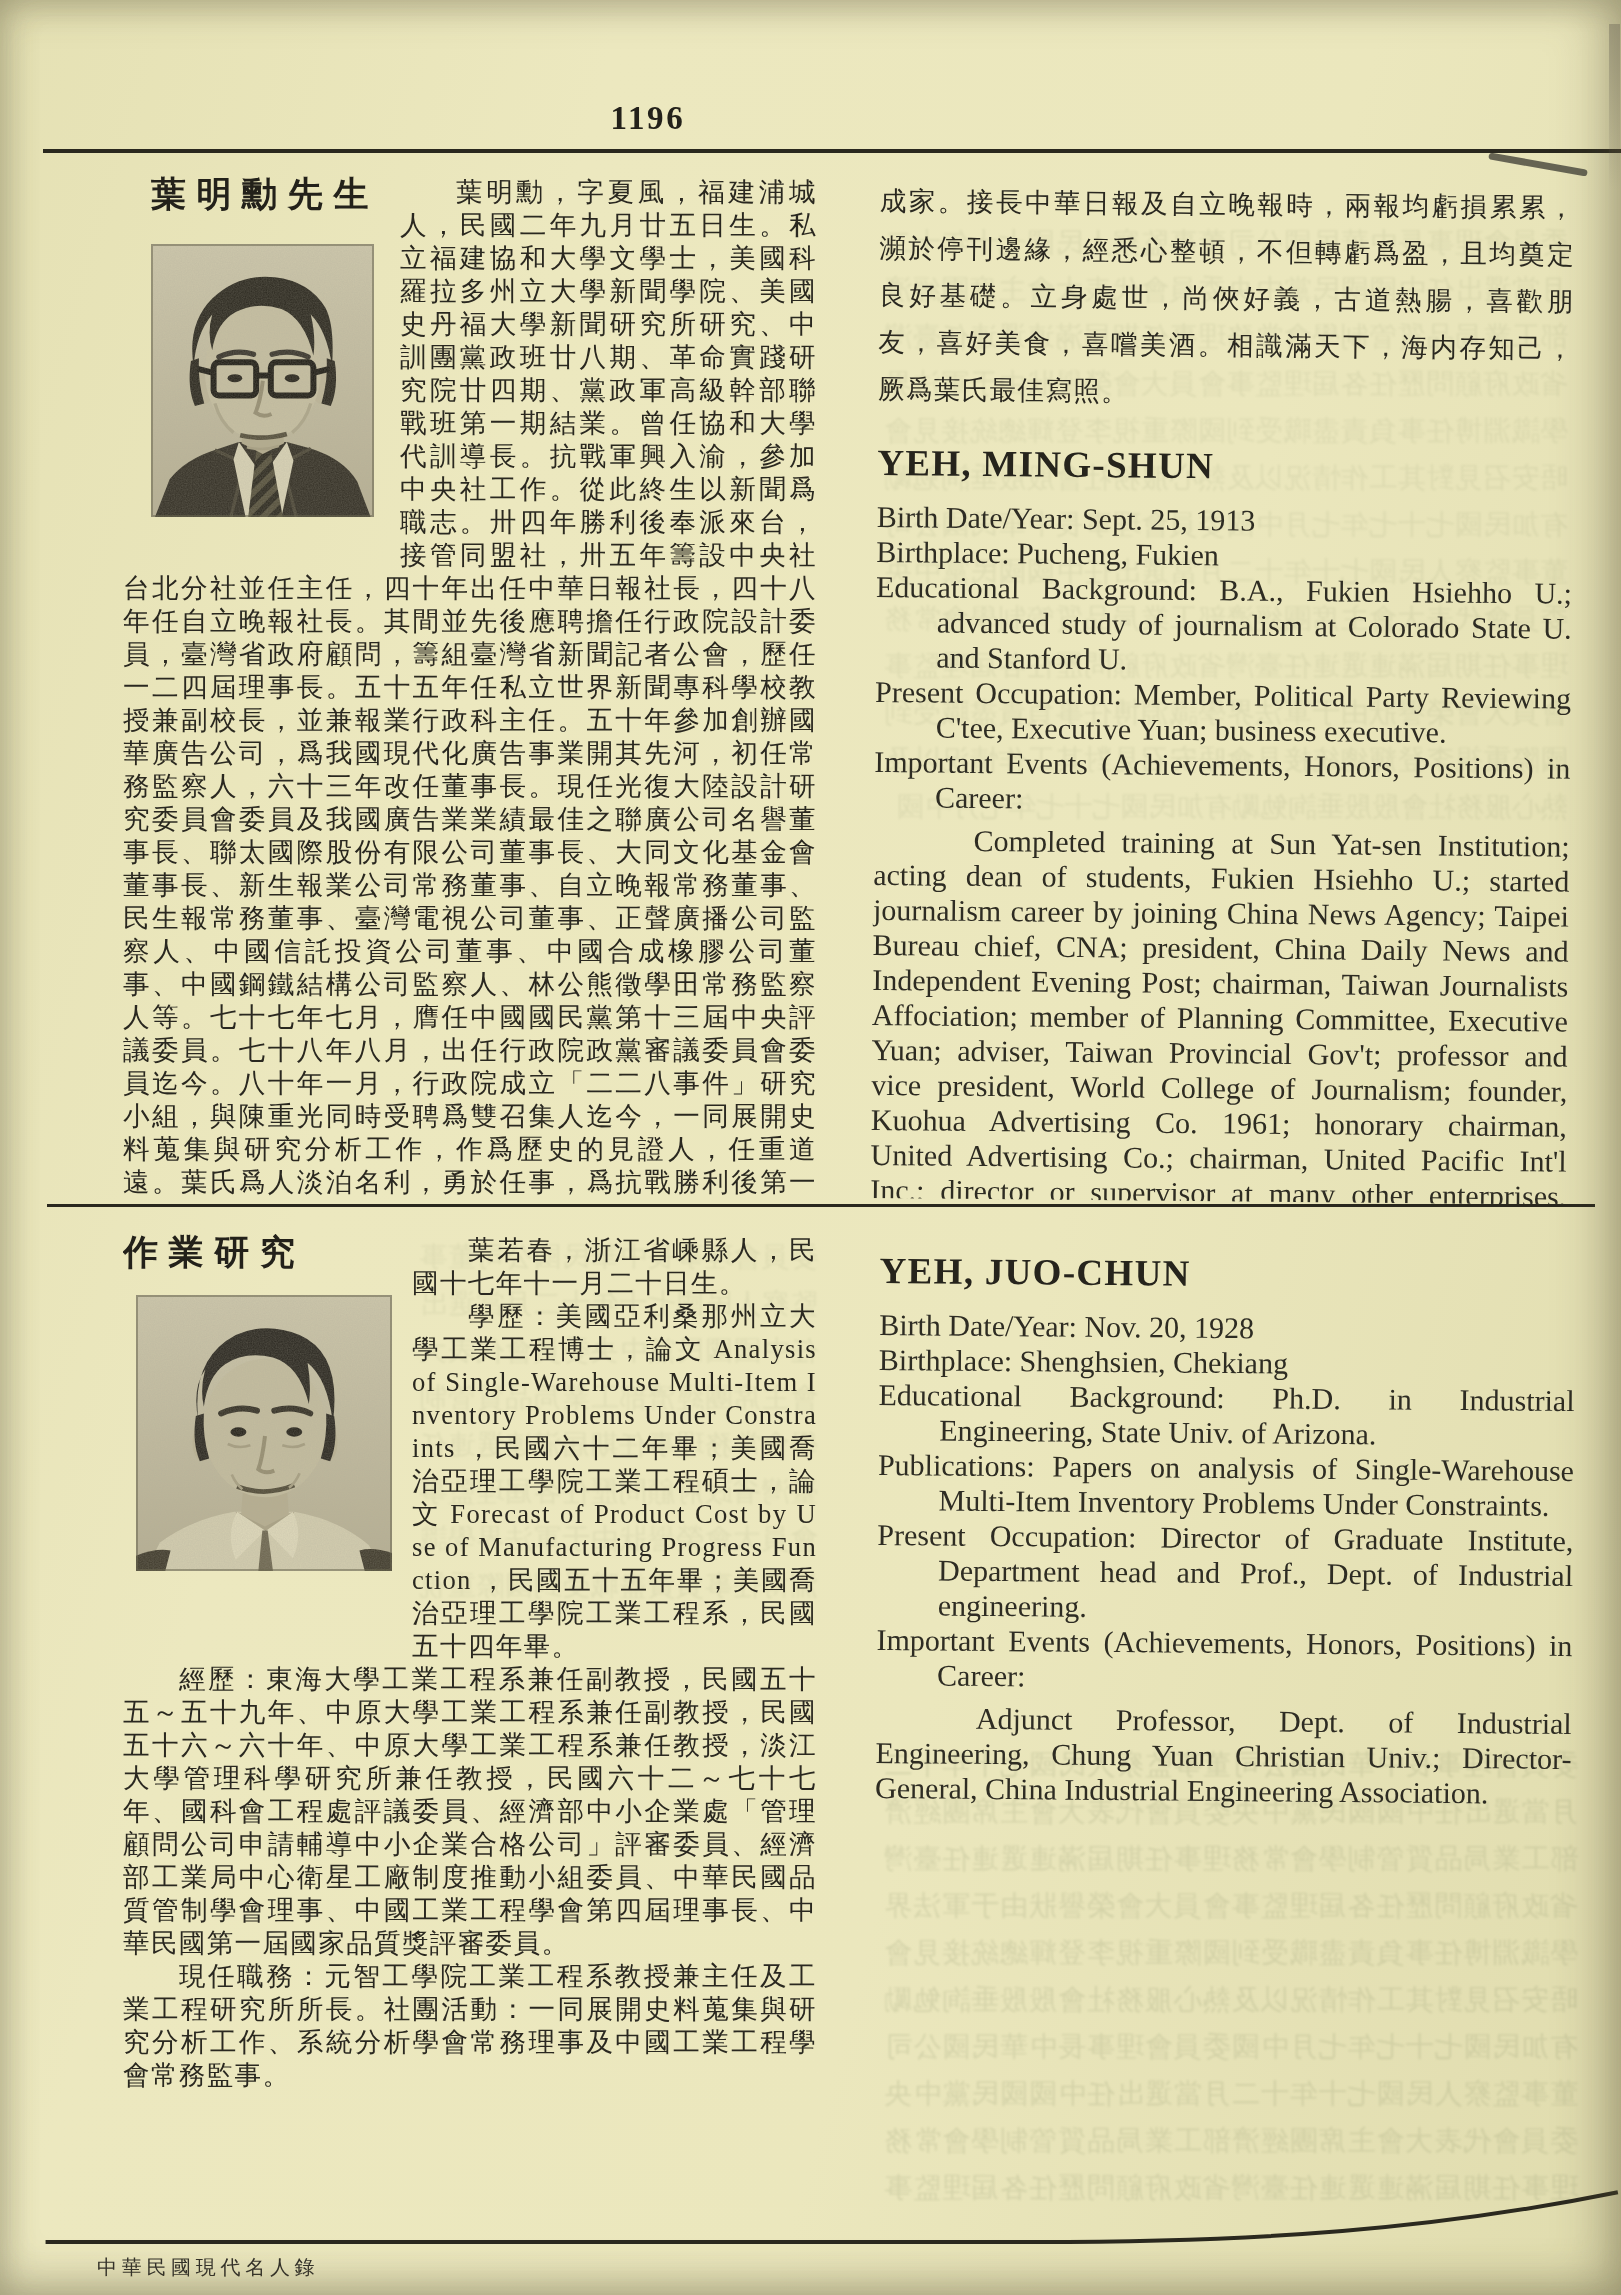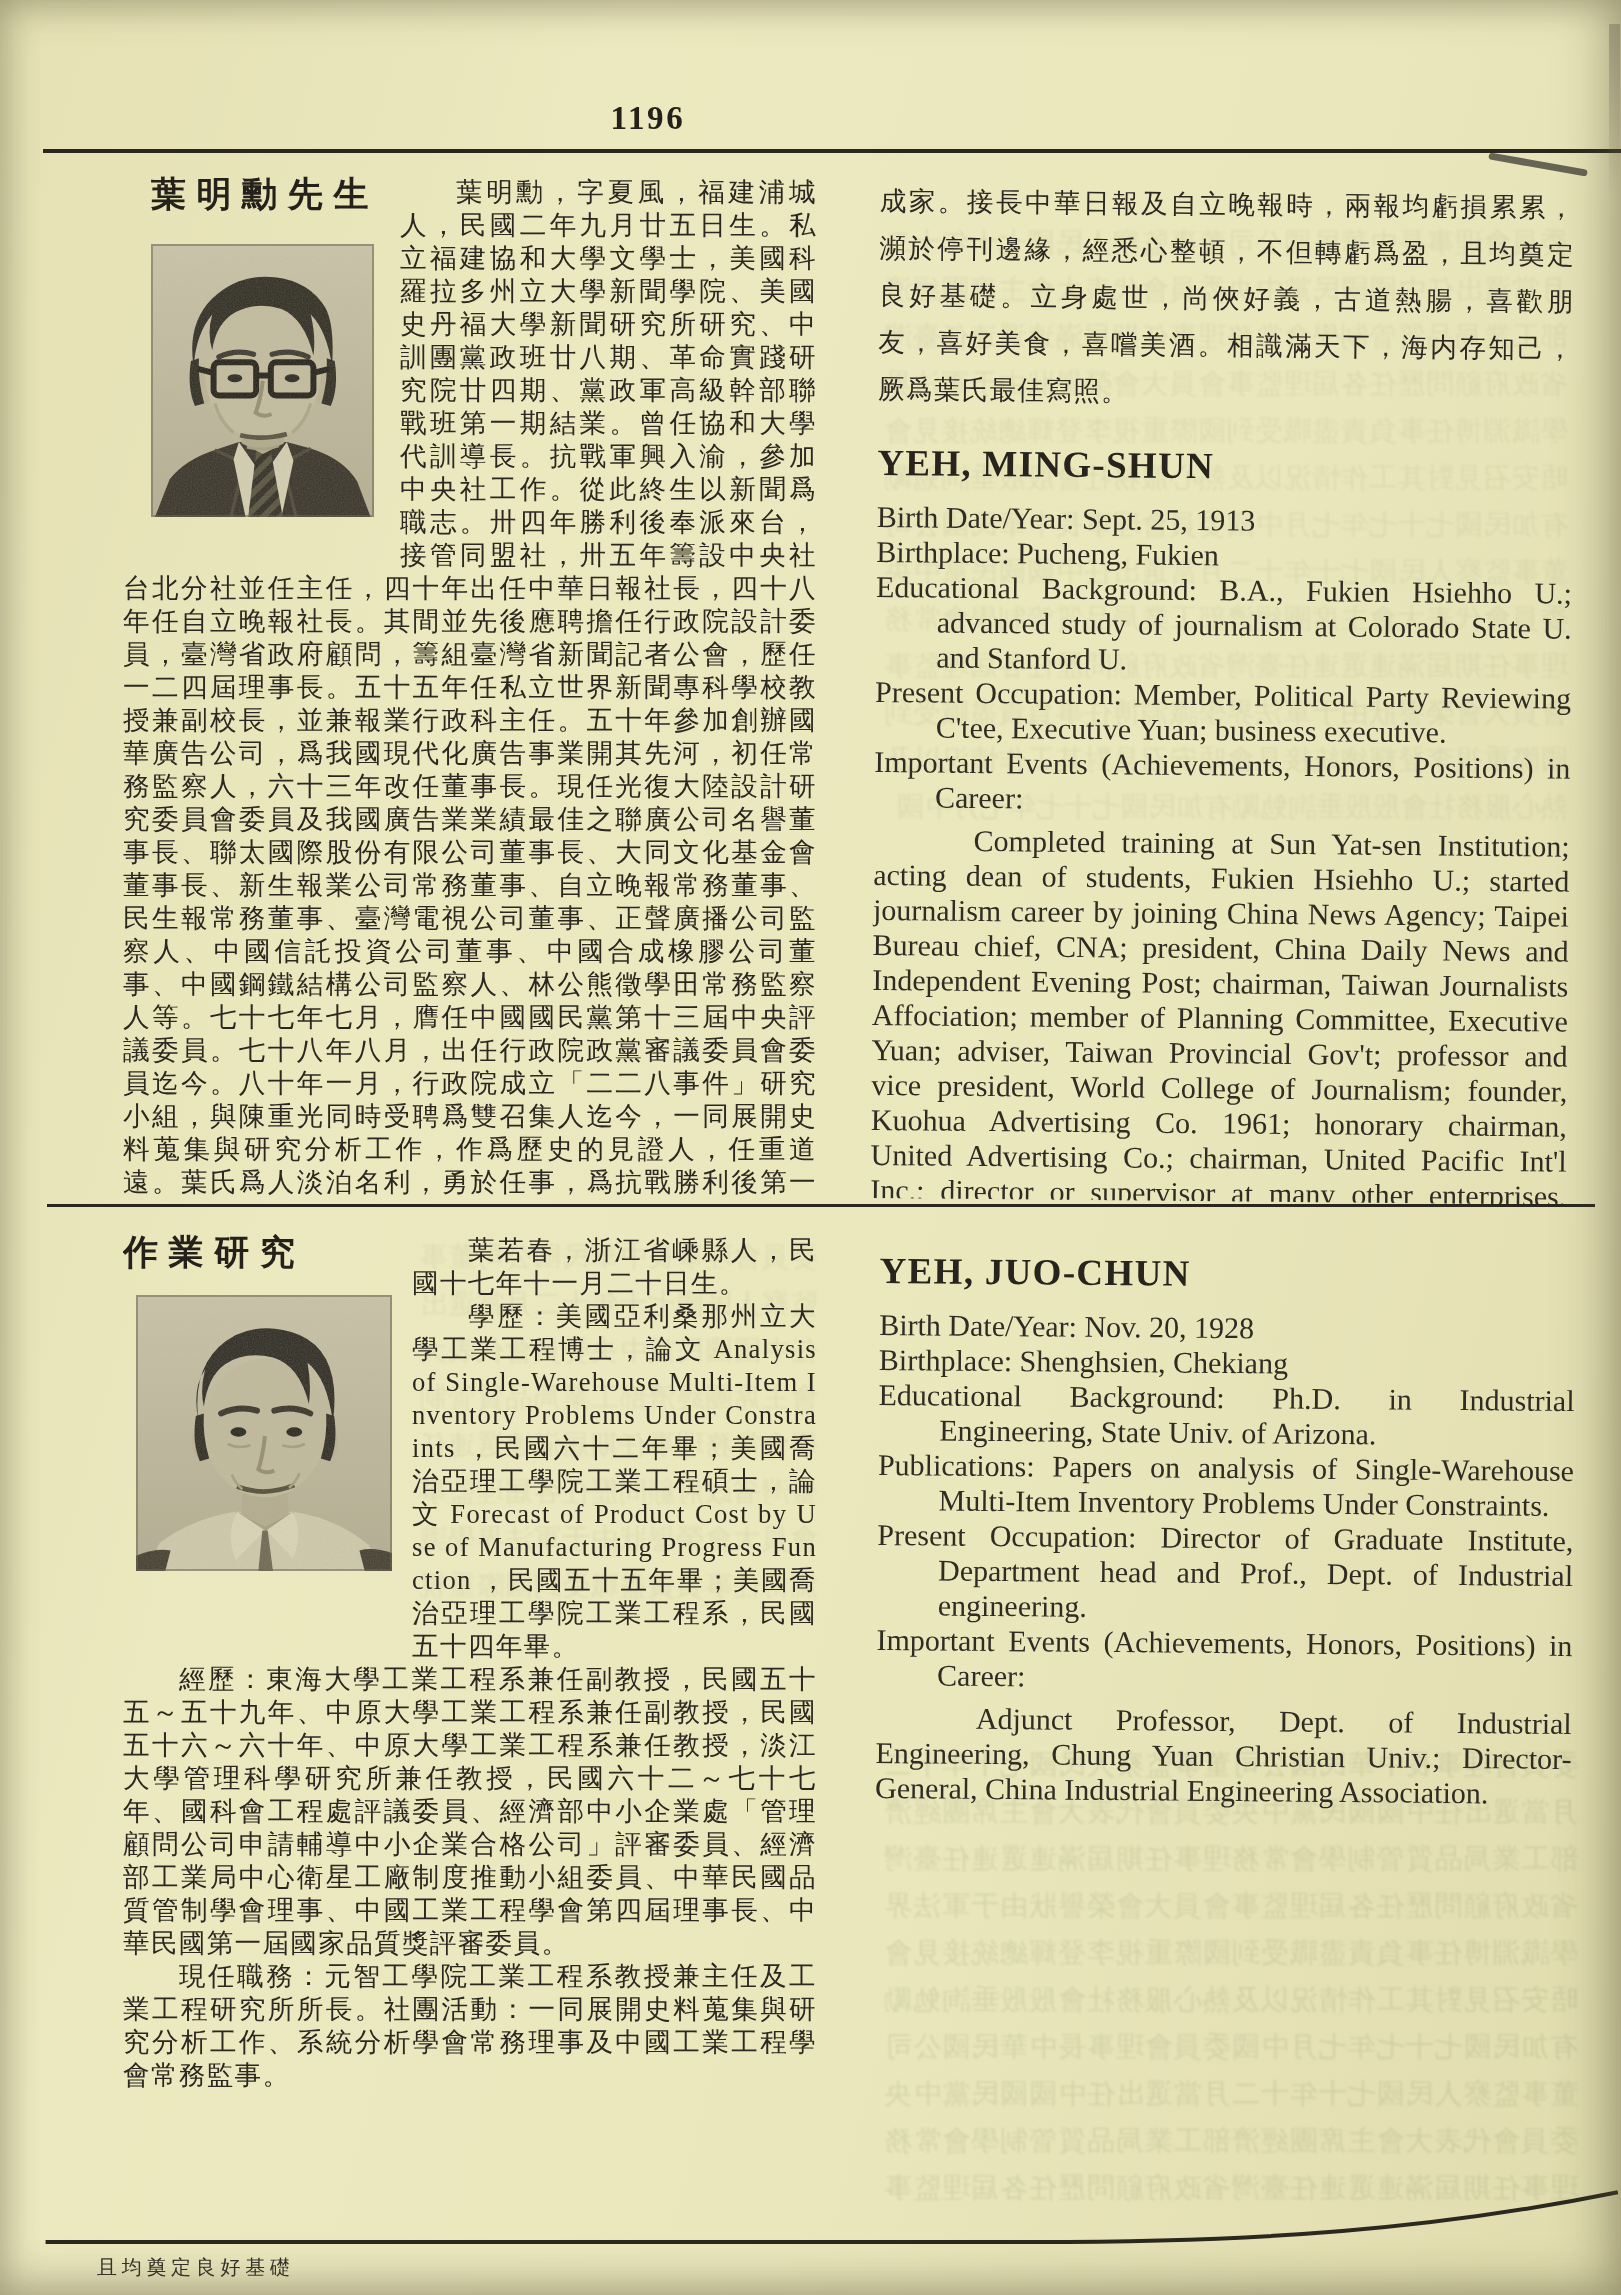--- a/index.html
+++ b/index.html
@@ -190,19 +190,19 @@
       <p class="field">Publications: Papers on analysis of Single-Warehouse Multi-Item Inventory Problems Under Constraints.</p>
       <p class="field">Present Occupation: Director of Graduate Institute, Department head and Prof., Dept. of Industrial engineering.</p>
       <p class="field">Important Events (Achievements, Honors, Positions) in Career:</p>
       <p class="career">Adjunct Professor, Dept. of Industrial Engineering, Chung Yuan Christian Univ.; Director-General, China Industrial Engineering Association.</p>
     </div>
   </section>
 
   <svg class="bottomrule" width="1621" height="116" viewBox="0 0 2440 175">
     <path d="M66 95 H1560 C1900 95 2160 76 2438 20" fill="none" stroke="#2b291f" stroke-width="6"></path>
   </svg>
-  <div class="footer">且均奠定良好基礎</div>
+  <div class="footer">中華民國現代名人錄</div>
 
   <div class="mark mark-slash"></div>
   <div class="mark mark-edge"></div>
   <div class="vignette"></div>
 </div>
 
 
 </body></html>

